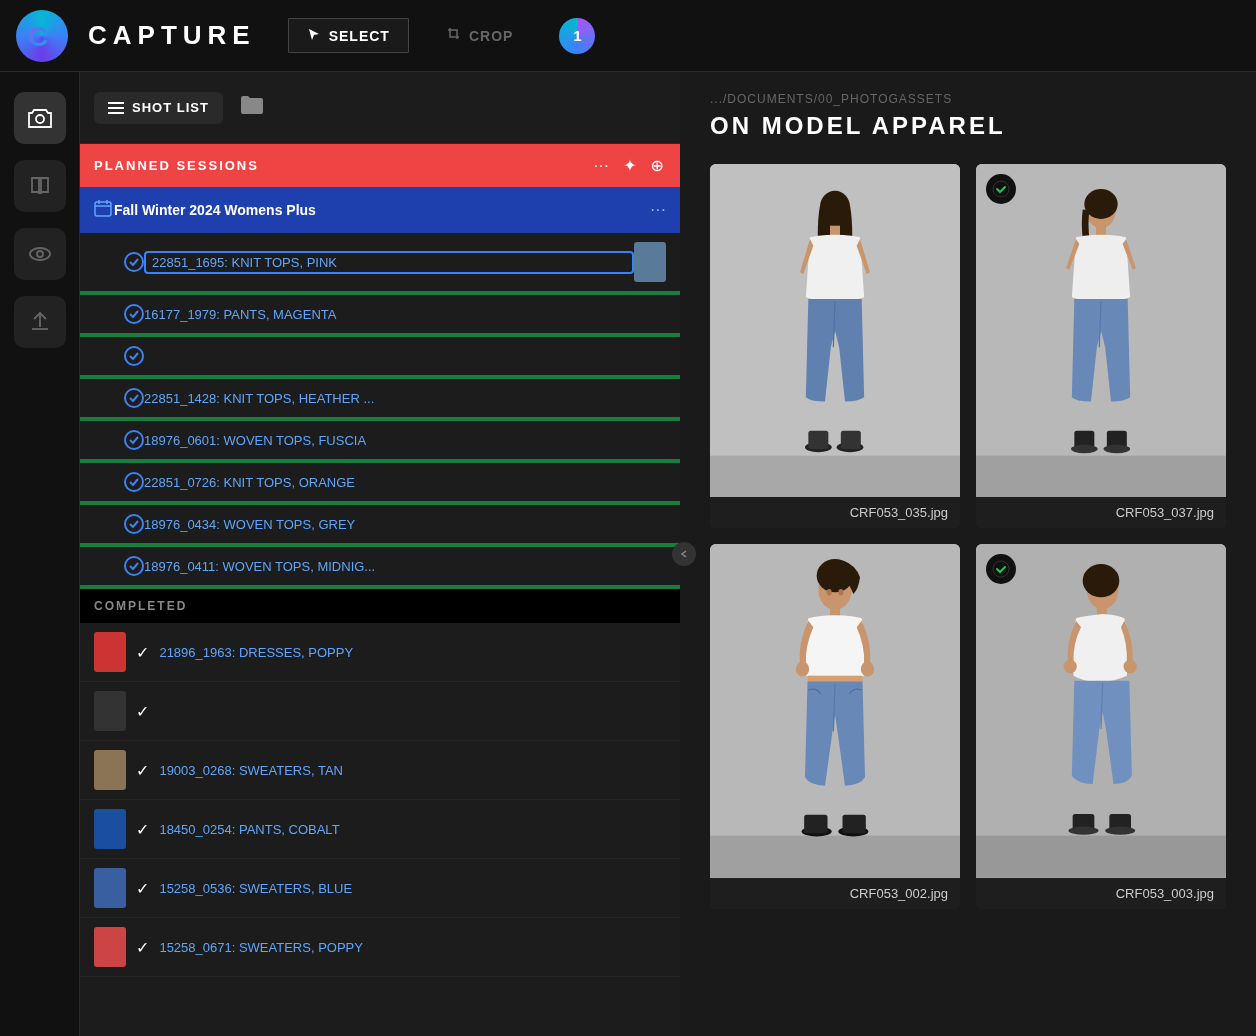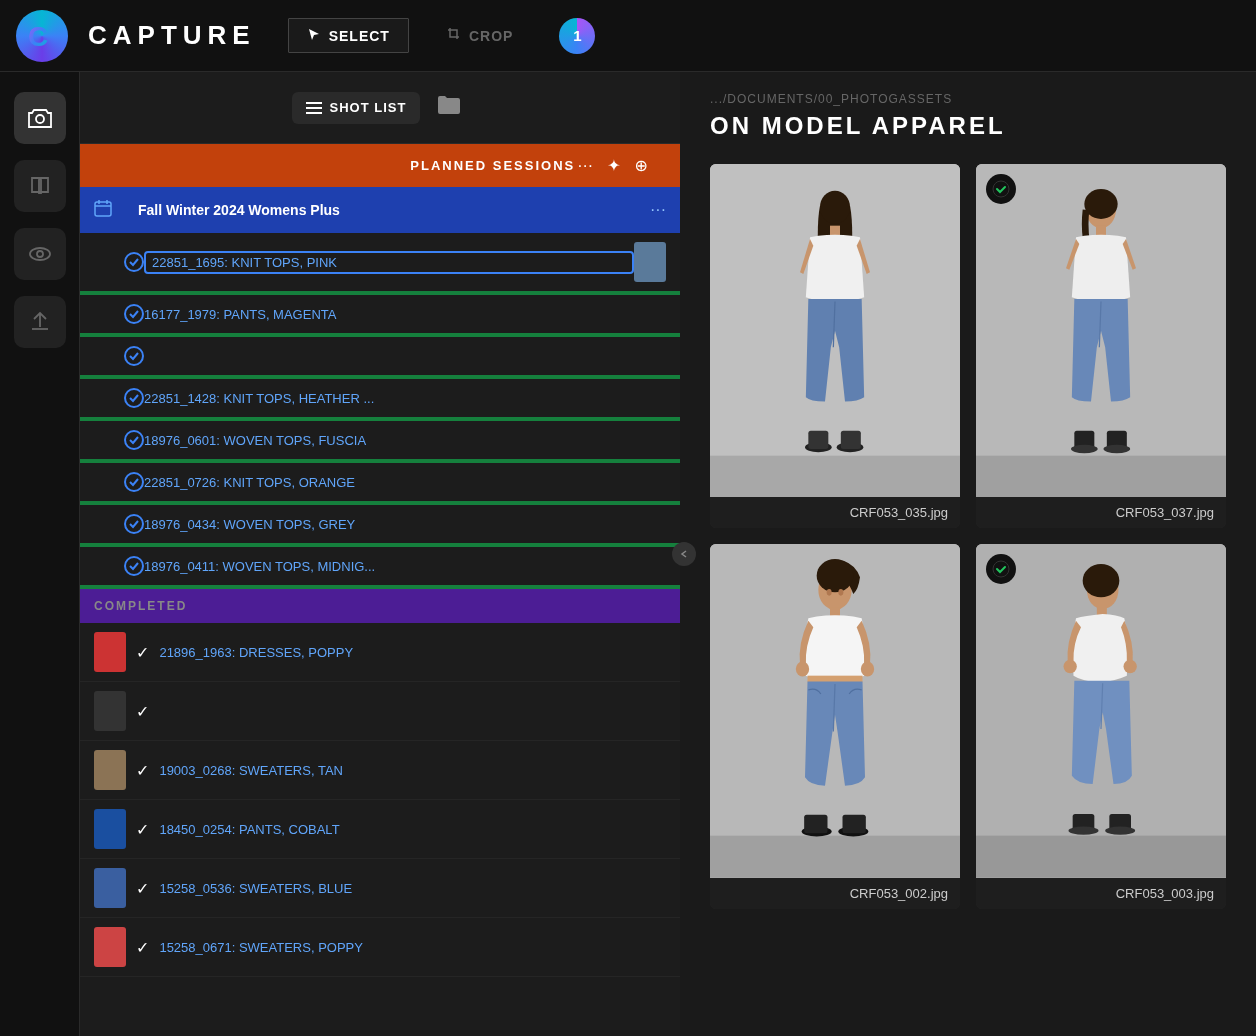--- a/index.html
+++ b/index.html
@@ -124,21 +124,20 @@
       flex-direction: column;
       flex-shrink: 0;
       position: relative;
     }
     .shot-panel-header {
       padding: 16px 14px;
       display: flex;
       align-items: center;
       gap: 10px;
       border-bottom: 1px solid #2a2a2a;
-      justify-content: center;
     }
     .shot-list-btn {
       display: flex;
       align-items: center;
       gap: 8px;
       background: #2a2a2a;
       border: none;
       color: #fff;
       padding: 8px 14px;
       border-radius: 6px;
@@ -168,25 +167,25 @@
       align-items: center;
       justify-content: center;
       cursor: pointer;
       z-index: 10;
       font-size: 12px;
       color: #888;
     }
 
     
     .sessions-header {
-      background: #c2410c;
-      padding: 10px 30px;
-      display: flex;
-      align-items: center;
-      justify-content: flex-end;
+      background: #ef4444;
+      padding: 10px 14px;
+      display: flex;
+      align-items: center;
+      justify-content: space-between;
     }
     .sessions-title {
       font-size: 13px;
       font-weight: 700;
       letter-spacing: 2px;
       color: #fff;
     }
     .sessions-actions {
       display: flex;
       align-items: center;
@@ -200,21 +199,21 @@
       font-size: 16px;
       padding: 2px;
     }
 
     
     .session-item {
       background: #1e40af;
       padding: 12px 14px;
       display: flex;
       align-items: center;
-      gap: 26px;
+      gap: 2px;
       cursor: pointer;
     }
     .session-icon {
       font-size: 16px;
       color: #60a5fa;
     }
     .session-name {
       font-size: 14px;
       font-weight: 600;
       color: #fff;
@@ -280,21 +279,21 @@
       border-radius: 4px;
     }
 
     
     .completed-header {
       padding: 10px 14px;
       font-size: 12px;
       font-weight: 700;
       letter-spacing: 2px;
       color: #888;
-      background: #4c1d95;
+      background: #000000;
     }
     .completed-item {
       display: flex;
       align-items: center;
       gap: 10px;
       padding: 9px 14px;
       cursor: pointer;
       border-bottom: 1px solid #252525;
     }
 

